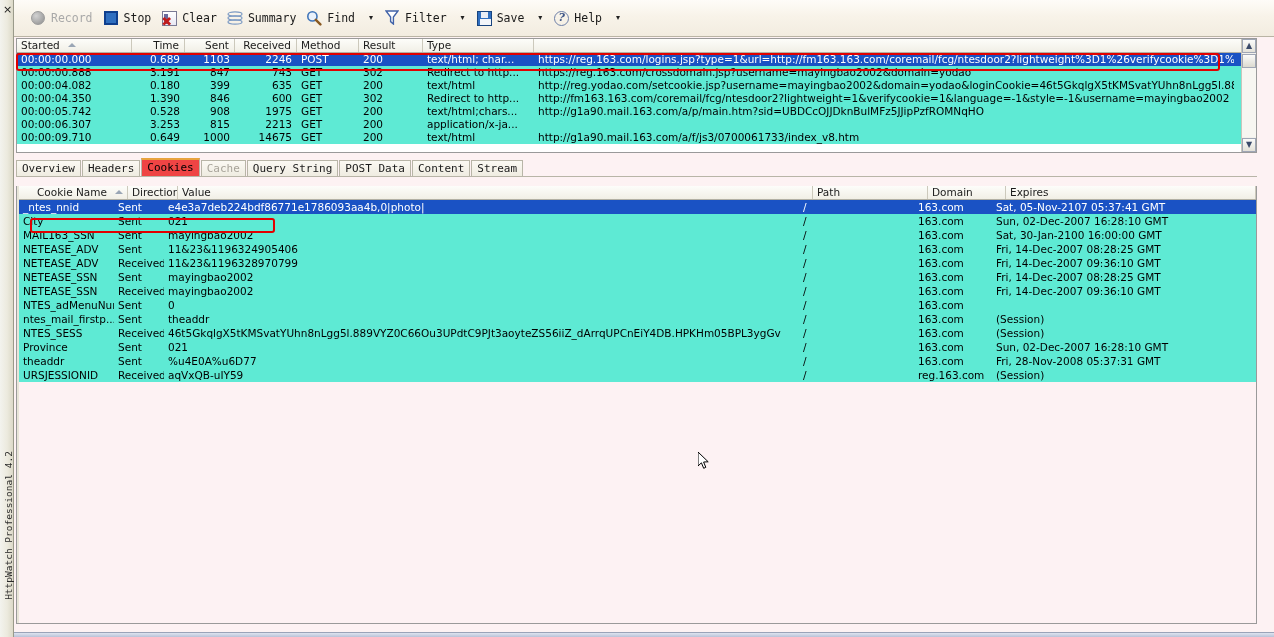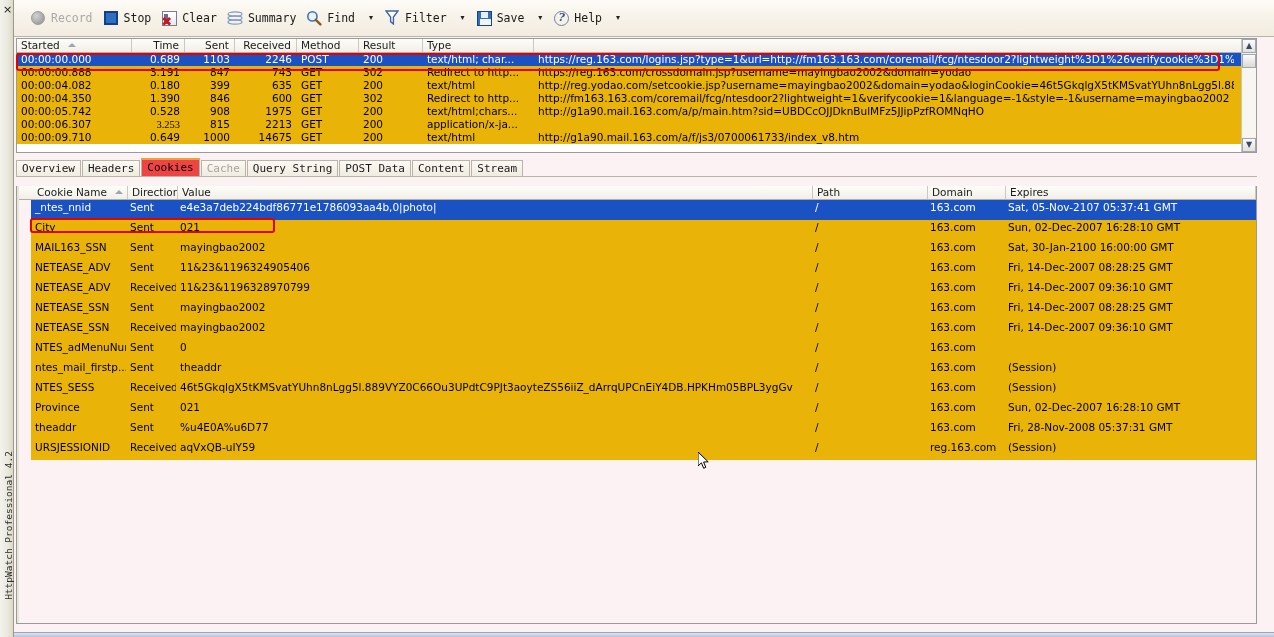--- a/index.html
+++ b/index.html
@@ -221,21 +221,21 @@
     width: 0; height: 0;
     border-left: 4px solid transparent;
     border-right: 4px solid transparent;
     border-bottom: 4px solid #9aa6b5;
     vertical-align: 2px;
   }
   .rows { position: relative; }
   .row {
     display: flex;
     height: 13px;
-    background: #eab308;
+    background: #5eead4;
     box-sizing: border-box;
   }
   .row.sel { background: #1a52c4; color: #fff; }
   .row .cl {
     font-family: "DejaVu Sans", sans-serif;
     font-size: 10.5px;
     line-height: 13px;
     padding-left: 4px;
     box-sizing: border-box;
     white-space: nowrap;
@@ -322,21 +322,21 @@
   .grid-bot {
     position: absolute;
     left: 16px; top: 186px;
     width: 1241px; height: 438px;
     background: #fdf2f3;
     border: 1px solid #9a9a9a;
     border-top: none;
     box-sizing: border-box;
     overflow: hidden;
   }
-  .bot-row { height: 20px; margin-left: 12px; }
+  .bot-row { height: 14px; }
   .bot-row .cl { line-height: 14px; }
   .bot-hdr .hc { line-height: 13px; }
 
   .sidebar-gutter {
     position: absolute;
     left: 0; top: 0;
     width: 2px; height: 100%;
     background: #e8e5d8;
   }
 
@@ -480,21 +480,21 @@
           <div class="cl num" style="width: 53px; flex: 0 0 53px;">0.528</div>
           <div class="cl num" style="width: 50px; flex: 0 0 50px;">908</div>
           <div class="cl num" style="width: 62px; flex: 0 0 62px;">1975</div>
           <div class="cl" style="width: 62px; flex: 0 0 62px;">GET</div>
           <div class="cl" style="width: 64px; flex: 0 0 64px;">200</div>
           <div class="cl" style="width: 111px; flex: 0 0 111px;">text/html;chars...</div>
           <div class="cl" style="width: 700px; flex: 0 0 700px;">http://g1a90.mail.163.com/a/p/main.htm?sid=UBDCcOJJDknBulMFz5JJipPzfROMNqHO</div>
         </div>
         <div class="row">
           <div class="cl" style="width: 115px; flex: 0 0 115px;">00:00:06.307</div>
-          <div class="cl num" style="width: 53px; flex: 0 0 53px; font-family: Liberation Serif, serif;">3.253</div>
+          <div class="cl num" style="width: 53px; flex: 0 0 53px;">3.253</div>
           <div class="cl num" style="width: 50px; flex: 0 0 50px;">815</div>
           <div class="cl num" style="width: 62px; flex: 0 0 62px;">2213</div>
           <div class="cl" style="width: 62px; flex: 0 0 62px;">GET</div>
           <div class="cl" style="width: 64px; flex: 0 0 64px;">200</div>
           <div class="cl" style="width: 111px; flex: 0 0 111px;">application/x-ja...</div>
           <div class="cl" style="width: 700px; flex: 0 0 700px; margin-top: 20px;">http://mimg.163.com/external/closea_d.js</div>
         </div>
         <div class="row">
           <div class="cl" style="width: 115px; flex: 0 0 115px;">00:00:09.710</div>
           <div class="cl num" style="width: 53px; flex: 0 0 53px;">0.649</div>

